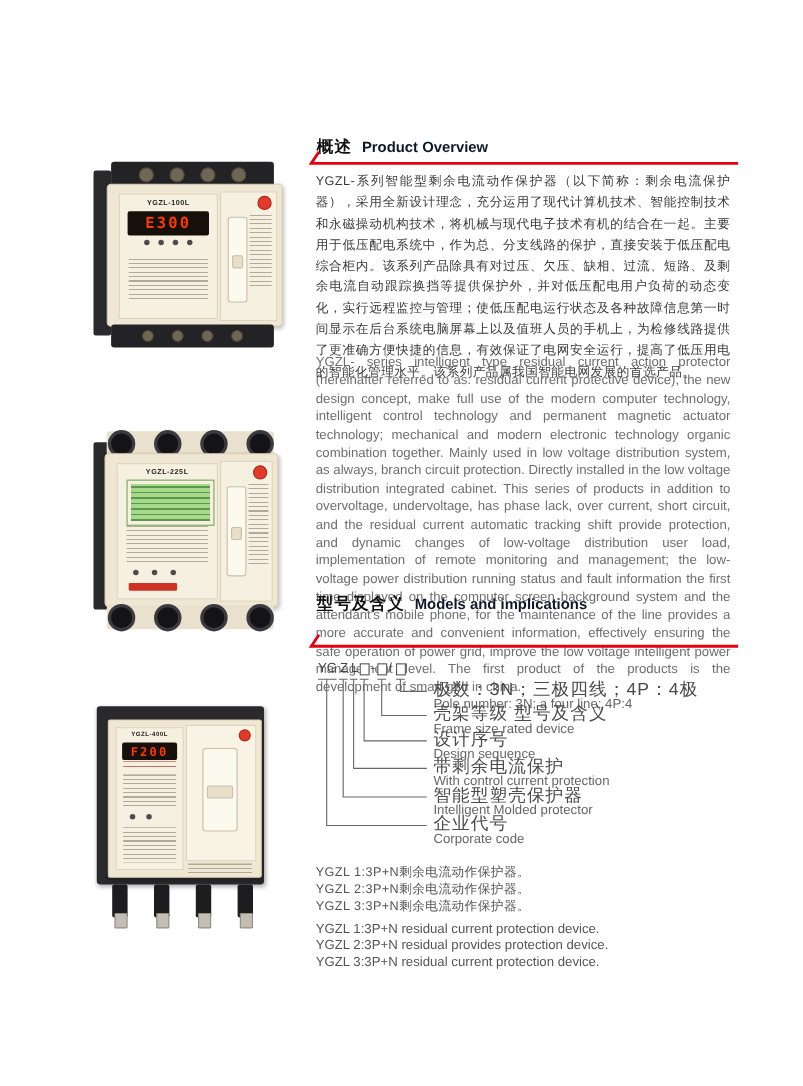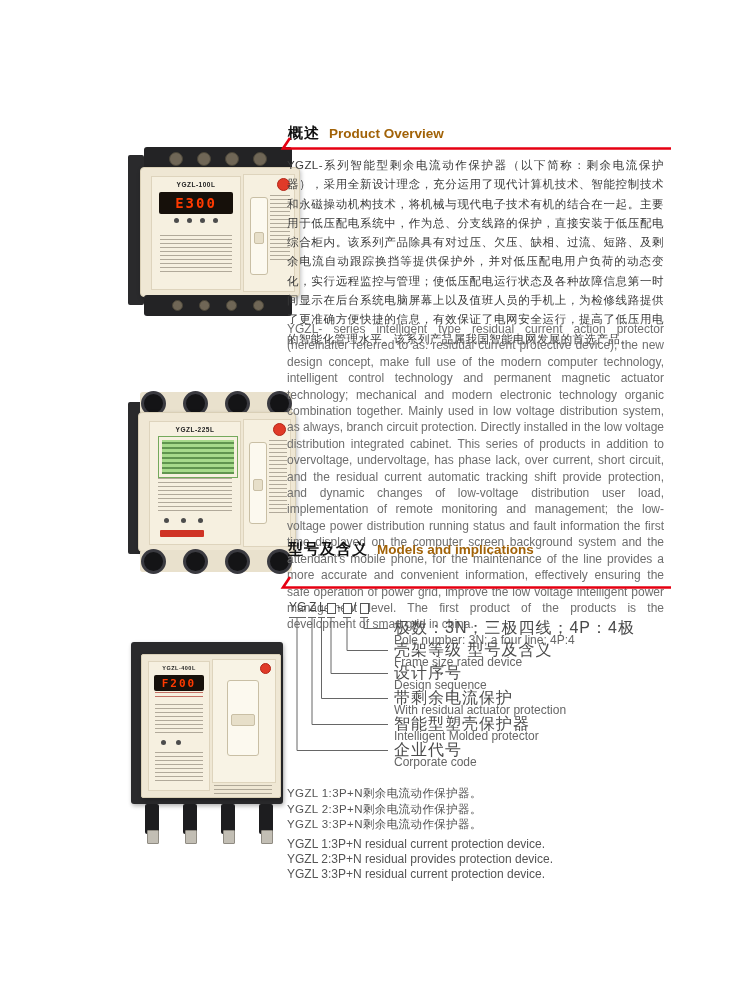--- a/index.html
+++ b/index.html
@@ -4,21 +4,21 @@
 <style>
   html,body{margin:0;padding:0;background:#e9e9e9;}
   .page{
     position:relative;width:730px;height:987px;background:#ffffff;
     margin:0 auto;overflow:hidden;
     font-family:"Liberation Sans",sans-serif;color:#333;
   }
   
   .sec-head{position:absolute;left:288px;display:flex;align-items:baseline;gap:9px;white-space:nowrap;}
   .sec-head .cn{font-size:15px;font-weight:bold;color:#111;letter-spacing:1px;}
-  .sec-head .en{font-size:13.5px;font-weight:bold;color:#a16207;}
+  .sec-head .en{font-size:13.5px;font-weight:bold;color:#0f172a;}
   .head-line{position:absolute;left:279px;width:394px;height:14px;}
   
   .para-cn{
     position:absolute;left:287px;width:377px;
     font-size:11.5px;line-height:19.3px;color:#3a3a3a;
     text-align:justify;letter-spacing:.4px;
   }
   .para-en{
     position:absolute;left:287px;width:377px;
     font-size:12px;line-height:16.4px;color:#6e6e6e;text-align:justify;
@@ -30,21 +30,21 @@
   .code .box{position:absolute;top:3px;width:7px;height:9px;border:1px solid #555;background:#fff;}
   .diagram svg{position:absolute;left:0;top:0;}
   .dlabel{position:absolute;left:106px;width:280px;}
   .dlabel .cn{font-size:16px;line-height:13px;color:#4a4a4a;letter-spacing:1px;white-space:nowrap;}
   .dlabel .en{font-size:12px;line-height:13px;color:#666;white-space:nowrap;}
   
   .mlist{position:absolute;left:287px;white-space:nowrap;}
   .mlist.cnl{font-size:11.5px;line-height:15.5px;color:#555;letter-spacing:.4px;}
   .mlist.enl{font-size:12px;line-height:15px;color:#555;}
   
-  .breaker{position:absolute;margin-left:43px;}
+  .breaker{position:absolute;}
   .abs{position:absolute;}
   .dark{background:#2a2a2c;}
   .screw{width:12px;height:12px;border-radius:50%;background:#6f6656;border:1px solid #4a4538;}
   .screw.sm{width:9px;height:9px;}
   .term-blk{background:#232325;border-radius:3px;display:flex;align-items:center;justify-content:center;}
   .term-round{width:19px;height:19px;border-radius:50%;background:#141416;border:3px solid #3a3a40;}
   .cream{background:#efe7d4;border:1px solid #d9cfb6;border-radius:4px;box-shadow:1px 2px 4px rgba(0,0,0,.25);}
   .panel{background:#f6f0e0;border:1px solid #ded4bd;}
   .mlabel{font-size:6.5px;font-weight:bold;color:#222;text-align:center;letter-spacing:.5px;line-height:9px;}
   .led{
@@ -228,21 +228,21 @@
     <div class="dlabel" style="top:43px;">
       <div class="cn">壳架等级 型号及含义</div>
       <div class="en">Frame size rated device</div>
     </div>
     <div class="dlabel" style="top:66px;">
       <div class="cn">设计序号</div>
       <div class="en">Design sequence</div>
     </div>
     <div class="dlabel" style="top:91px;">
       <div class="cn">带剩余电流保护</div>
-      <div class="en">With residual actuator protection</div>
+      <div class="en">With control current protection</div>
     </div>
     <div class="dlabel" style="top:117px;">
       <div class="cn">智能型塑壳保护器</div>
       <div class="en">Intelligent Molded protector</div>
     </div>
     <div class="dlabel" style="top:143px;">
       <div class="cn">企业代号</div>
       <div class="en">Corporate code</div>
     </div>
   </div>

